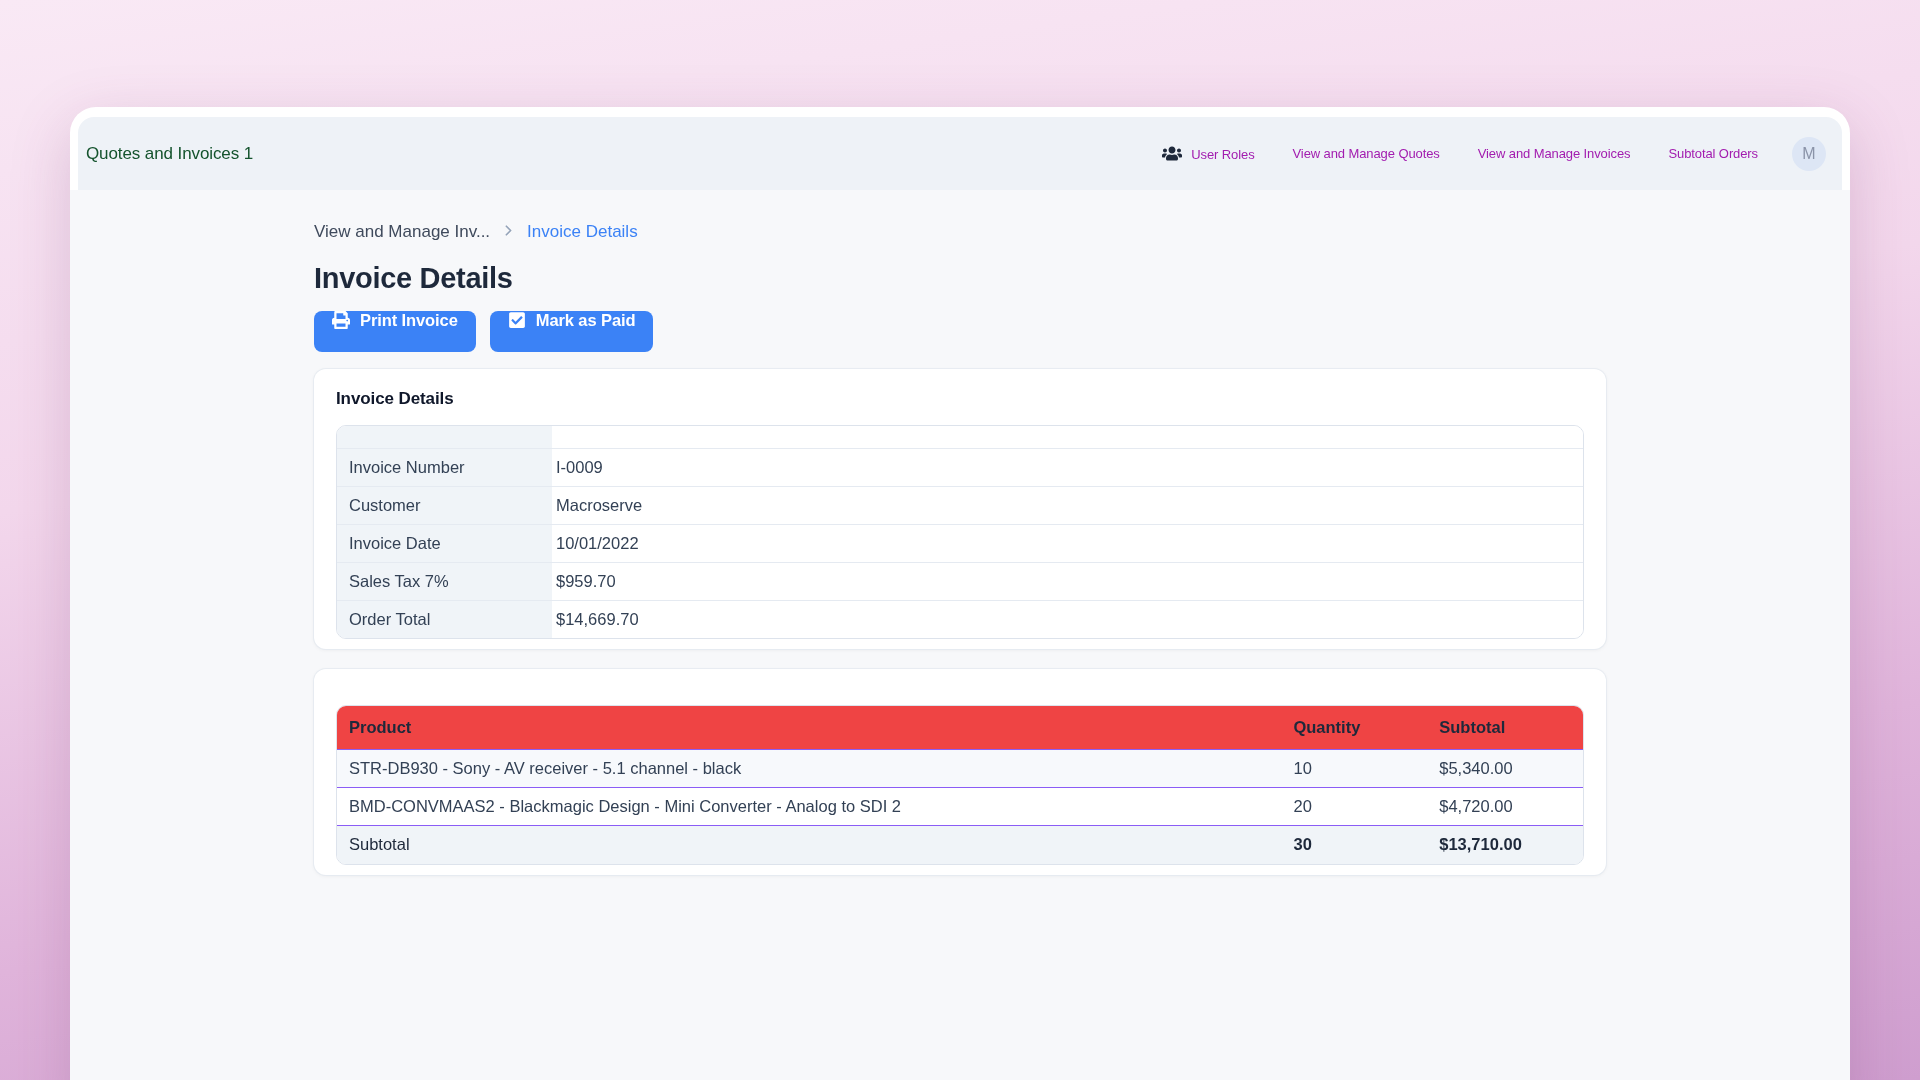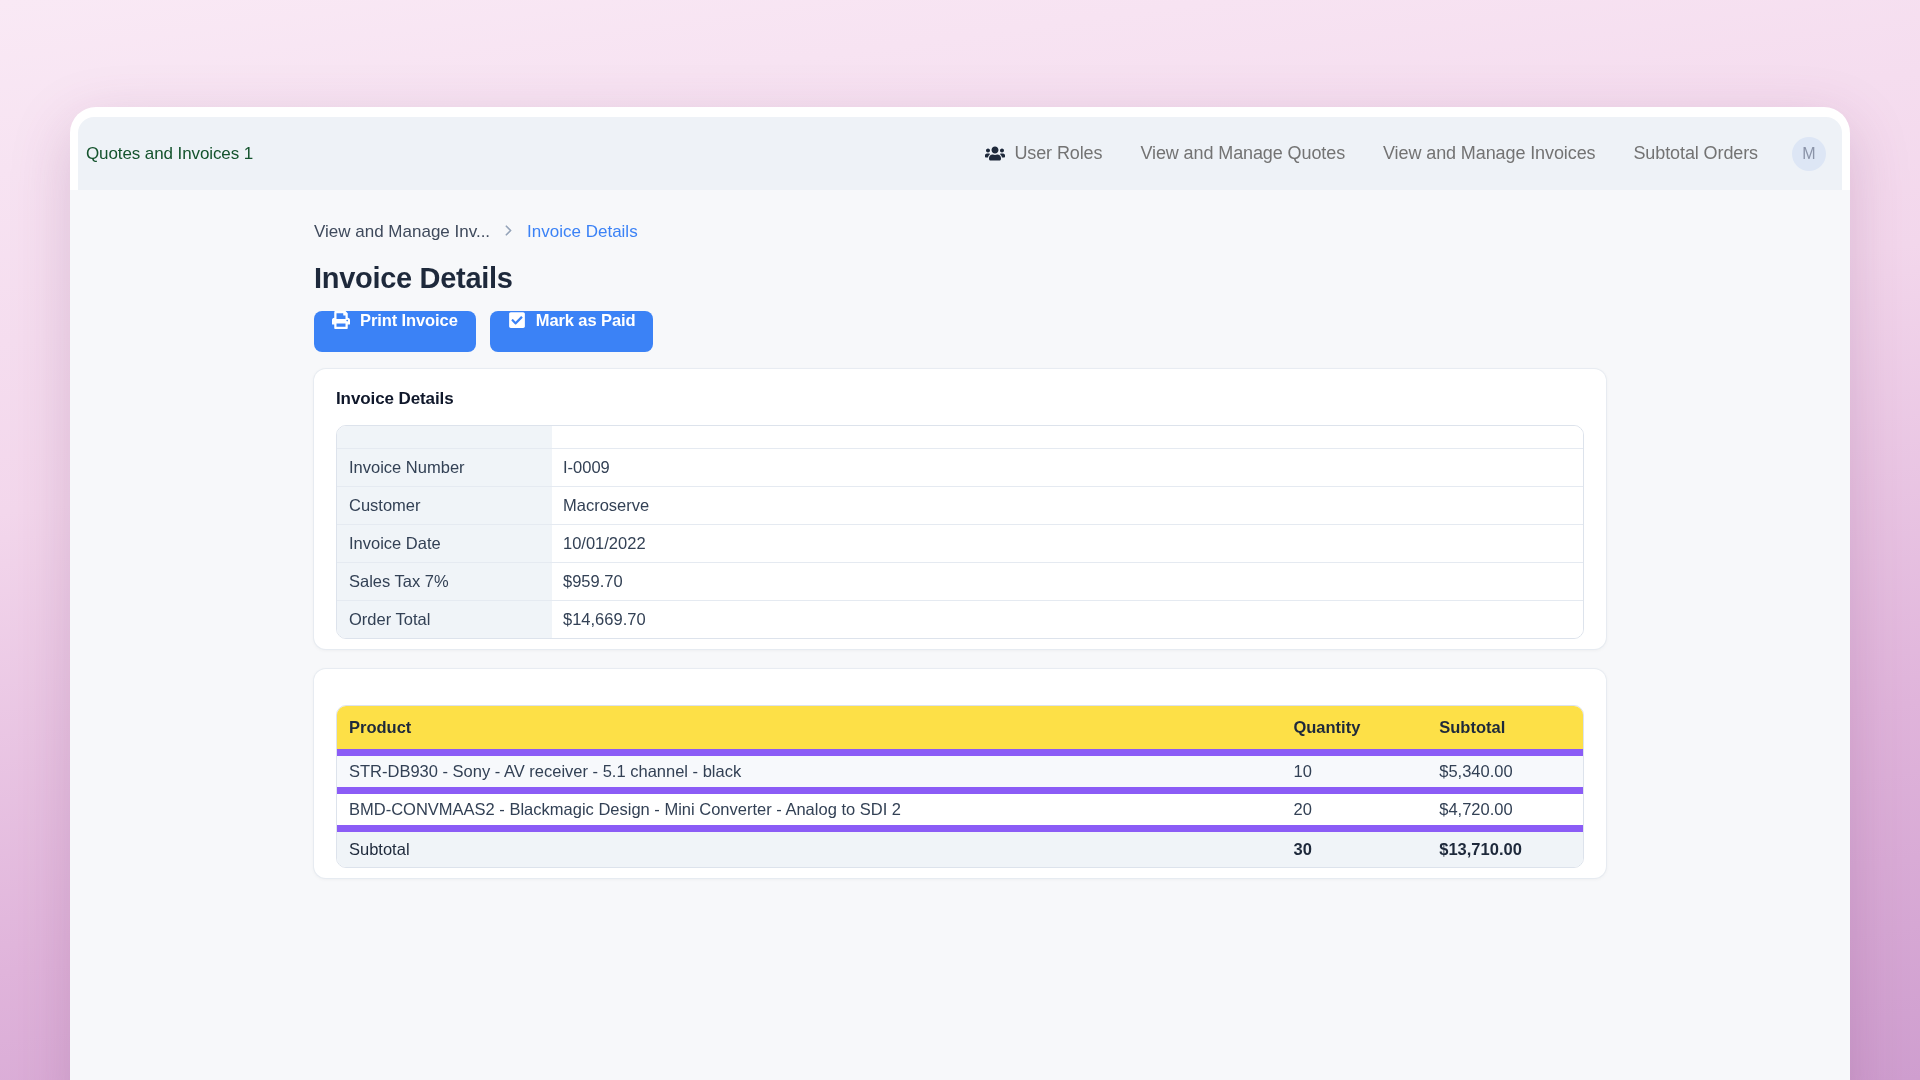--- a/index.html
+++ b/index.html
@@ -21,22 +21,22 @@
   
   .topbar {
     margin: 10px 8px 0 8px; height: 73px;
     background: #eef2f7; border-radius: 16px 16px 0 0;
     display: flex; align-items: center; justify-content: space-between;
     padding: 0 16px 0 8px;
   }
   .app-title { font-size: 17px; color: #14532d; letter-spacing: -0.1px; }
   .topnav { display: flex; align-items: center; gap: 38px; }
   .nav-item {
-    display: flex; align-items: center; gap: 9px;
-    font-size: 18px; font-weight: 500; color: #737373; cursor: pointer;
+    display: flex; align-items: flex-end; gap: 9px;
+    font-size: 13px; font-weight: 500; color: #a21caf; cursor: pointer;
     text-decoration: none; letter-spacing: -0.1px;
   }
   .nav-item svg { display: block; }
   .avatar {
     width: 34px; height: 34px; border-radius: 50%; background: #dde6f5;
     color: #8a93a8; font-size: 16px; font-weight: 500;
     display: flex; align-items: center; justify-content: center; cursor: pointer;
     margin-left: -4px;
   }
   
@@ -61,27 +61,27 @@
   }
   .card + .card { margin-top: 20px; }
   .card-title { font-size: 17px; line-height: 20px; font-weight: 700; color: #0f172a; letter-spacing: -0.1px; }
   .table-frame { margin-top: 16px; border: 1px solid #dde3ec; border-radius: 10px; overflow: hidden; }
   table { width: 100%; border-collapse: collapse; font-size: 16.5px; color: #334155; }
   
   .kv-table .spacer-row th { height: 22px; }
   .kv-table td, .kv-table th { border-top: 1px solid #e5eaf1; }
   .kv-table tr:first-child th { border-top: none; }
   .kv-table .label-cell { background: #f0f4f8; width: 215px; padding: 0 12px; height: 38px; text-align: left; font-weight: 400; }
-  .kv-table .value-cell { background: #ffffff; padding: 0 11px; height: 38px; }
+  .kv-table .value-cell { background: #ffffff; padding: 0 4px; height: 38px; }
   
   .li-table th {
-    background: #fde047; height: 34px; text-align: left; padding: 12px 12px;
+    background: #ef4444; height: 34px; text-align: left; padding: 12px 12px;
     font-weight: 600; color: #1e293b; font-size: 16.5px;
   }
-  .li-table td { height: 38px; padding: 0 12px; border-top: 7px solid #8b5cf6; }
+  .li-table td { height: 38px; padding: 0 12px; border-top: 1px solid #8b5cf6; }
   .li-table tbody tr:nth-child(odd) td { background: #f7f9fc; }
   .li-table tbody tr:nth-child(even) td { background: #ffffff; }
   .li-table .total-row td { background: #f0f4f8 !important; color: #1e293b; }
   .li-table .total-row .total-label { font-weight: 500; }
   .li-table .total-row .total-num { font-weight: 700; }
   .col-product { width: 75.8%; } .col-qty { width: 11.7%; } .col-sub { width: 12.5%; }
 </style>
 </head>
 <body>
 

